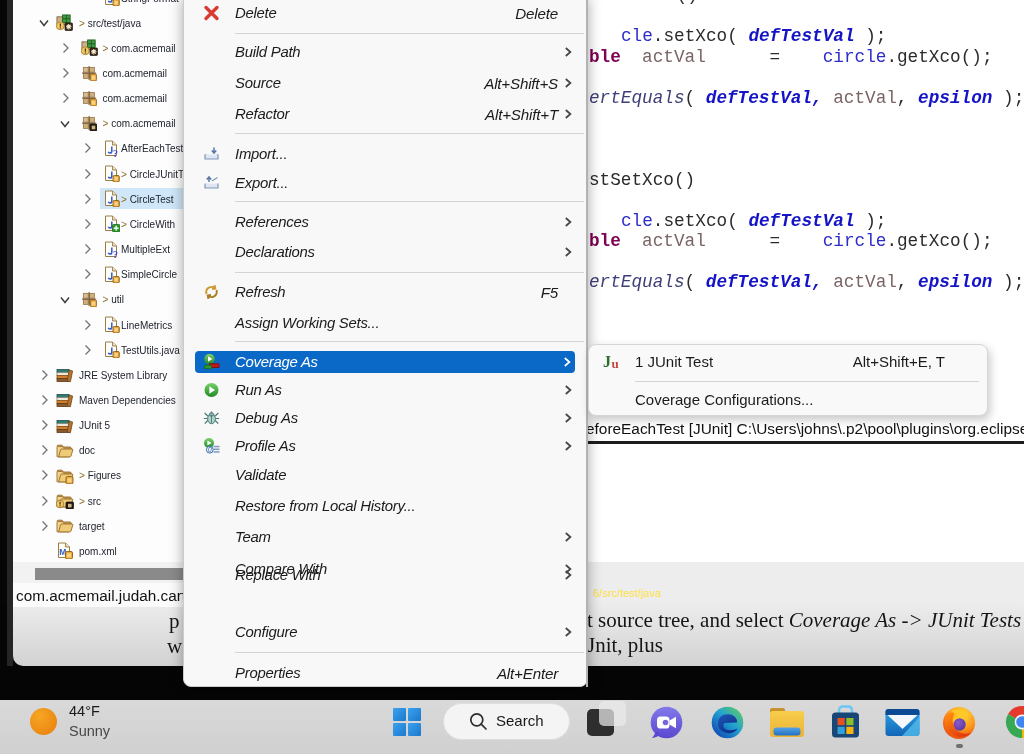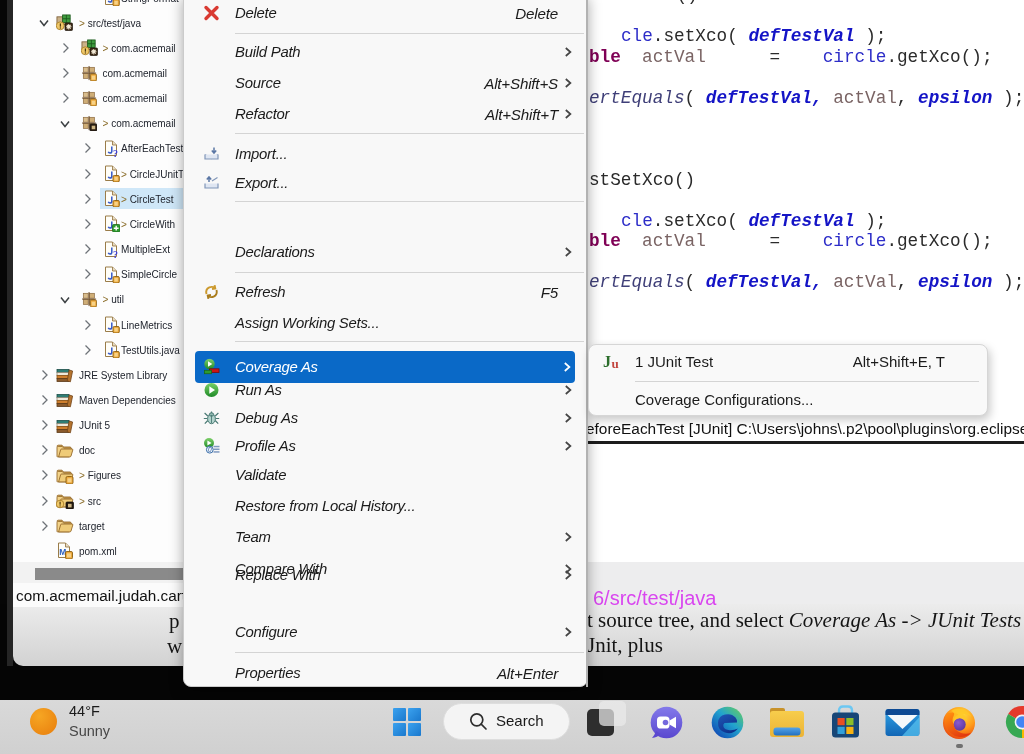--- a/index.html
+++ b/index.html
@@ -33,21 +33,21 @@
   .sf  { color:#1414c6; font-weight:bold; font-style:italic; }
   .kw  { color:#7f0055; font-weight:bold;margin-top:37px; }
   .lv  { color:#7a6464; }
   .sm  { color:#3f3f78; font-style:italic; }
 
   
   #ctitle { left:586px; top:419.5px; width:438px; height:20px; font-size:15.4px; color:#101010; white-space:nowrap; overflow:hidden; }
   #cline  { left:586px; top:441px; width:438px; height:2.5px; background:#1c1c1c; }
 
   #rstrip { left:588px; top:562px; width:436px; height:42px; background:#ededee; }
-  #rpath  { left:593px; top:587px; font-size:20px; color:#d946ef; }
+  #rpath  { left:593px; top:587px; font-size:11px; color:#fde047; }
 
   
   #menu { left:183px; top:-8px; width:405px; height:695px; background:#f8f8f8;
      border:1px solid #cbcbcb; border-radius:0 0 8px 8px;
      box-shadow:0 6px 14px rgba(0,0,0,.35); }
   .mi { position:absolute; left:10px; width:385px; height:28px;font-style:italic; }
   .mi .lab { position:absolute; left:41px; top:50%; transform:translateY(-50%); font-size:14.9px; letter-spacing:-0.25px; color:#1b1b1b; white-space:nowrap; }
   .mi .acc { position:absolute; right:21px; top:50%; transform:translateY(-50%); font-size:15.2px; letter-spacing:-0.2px; color:#1b1b1b; }
   .mi .arr { position:absolute; right:7px; top:50%; transform:translateY(-50%); }
   .mi .mic { position:absolute; left:9px; top:50%; transform:translateY(-50%); width:17px; height:17px; }
@@ -446,38 +446,44 @@
 <div class="lab">Import...</div>
 </div>
 <div class="mi" style="top:175.5px">
 <svg class="mic" viewBox="0 0 17 17">
           <path d="M2 9 V13.5 H15 V9" fill="#dfe6f2" stroke="#8096b8" stroke-width="1.2"></path>
           <path d="M6 7.6 L6 2.6 M3.8 5 L6 2.4 L8.2 5" fill="none" stroke="#5b77a5" stroke-width="1.5"></path>
           <path d="M9 6.5 L14.5 3" fill="none" stroke="#8096b8" stroke-width="1.2"></path>
         </svg>
 <div class="lab">Export...</div>
 </div>
+<div class="mi" style="top:214.5px">
+<div class="lab">References</div>
+<svg class="arr" width="8" height="12" viewBox="0 0 8 12">
+          <path d="M1.8 2 L6.4 6 L1.8 10" fill="none" stroke="#454545" stroke-width="1.7"></path>
+        </svg>
+</div>
 <div class="mi" style="top:245.0px">
 <div class="lab">Declarations</div>
 <svg class="arr" width="8" height="12" viewBox="0 0 8 12">
           <path d="M1.8 2 L6.4 6 L1.8 10" fill="none" stroke="#454545" stroke-width="1.7"></path>
         </svg>
 </div>
 <div class="mi" style="top:285.2px">
 <svg class="mic" viewBox="0 0 17 17">
           <path d="M3.5 10.5 Q2.2 5.8 6.3 3.9 Q9.5 2.5 12 4.6 M11.6 1.6 L12.3 4.9 L9 5.5" fill="none" stroke="#cc9a2e" stroke-width="1.9"></path>
           <path d="M13.5 6.5 Q14.8 11.2 10.7 13.1 Q7.5 14.5 5 12.4 M5.4 15.4 L4.7 12.1 L8 11.5" fill="none" stroke="#aa7d1e" stroke-width="1.9"></path>
         </svg>
 <div class="lab">Refresh</div>
 <div class="acc">F5</div>
 </div>
 <div class="mi" style="top:315.9px">
 <div class="lab">Assign Working Sets...</div>
 </div>
-<div class="mi mhl" style="top:358.0px; height:32px; width:380px; left:10.7px">
+<div class="mi mhl" style="top:358.0px; height:22px; width:380px; left:10.7px">
 <svg class="mic" viewBox="0 0 17 17">
           <circle cx="6.5" cy="5.5" r="5.2" fill="url(#gcov)"></circle>
           <path d="M5 2.8 L9.3 5.5 L5 8.2 Z" fill="#ffffff"></path>
           <rect x="6.5" y="10.3" width="9.5" height="3.6" fill="#cc1414" stroke="#7a0c0c" stroke-width="0.8"></rect>
           <rect x="1.5" y="11.8" width="7" height="3.4" fill="#2f9b2f" stroke="#1a6a1a" stroke-width="0.8"></rect>
           <defs>
             <linearGradient id="gcov" x1="0" y1="0" x2="0" y2="1">
               <stop offset="0" stop-color="#7ed06a"></stop>
               <stop offset="1" stop-color="#1f8a28"></stop>
             </linearGradient>

